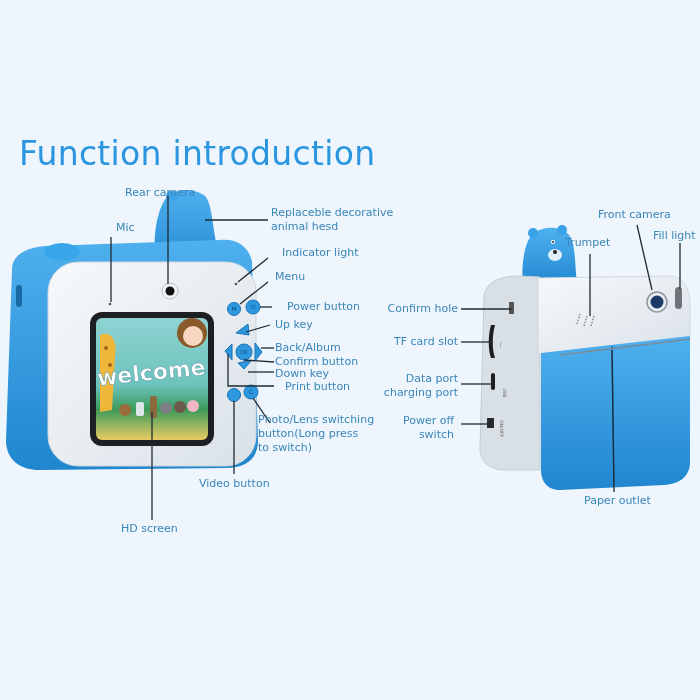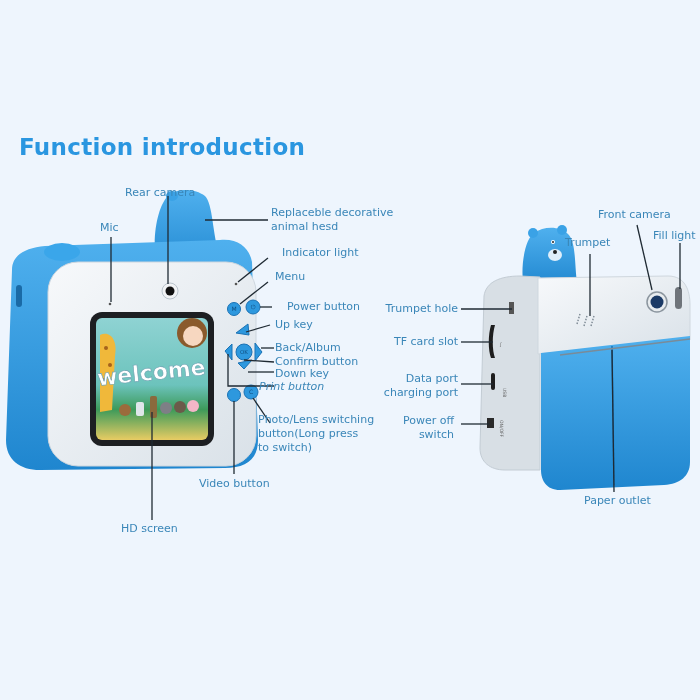--- a/index.html
+++ b/index.html
@@ -5,21 +5,21 @@
   * { box-sizing: border-box; margin: 0; padding: 0; }
   html, body { width: 700px; height: 700px; overflow: hidden; }
   body {
     background: #eef5fd;
     font-family: "Liberation Sans", sans-serif;
     position: relative;
   }
   .title {
     position: absolute; left: 19px; top: 134px;
     font-family: "DejaVu Sans", sans-serif;
-    font-weight: bold; font-size: 23px; color: #2a96e0;
+    font-weight: normal; font-size: 33px; color: #2a96e0;
     letter-spacing: 0.3px;
   }
   .label {
     position: absolute;
     font-family: "DejaVu Sans", sans-serif;
     font-size: 11px; color: #3a86b8; line-height: 14px;
     white-space: nowrap;
   }
   .label.r { text-align: right; }
 
@@ -185,45 +185,45 @@
   </g>
 
   <g font-family="DejaVu Sans, sans-serif" font-size="4.5" fill="#666">
     <text x="500" y="346">ʃ</text>
     <text x="503" y="388" transform="rotate(90 503 388)">USB</text>
     <text x="500" y="420" transform="rotate(90 500 420)">ON/OFF</text>
   </g>
 </svg>
 
 <div class="label" style="left:125px;top:186px;">Rear camera</div>
-<div class="label" style="left:100px;top:221px;text-align:center;">Mic</div>
+<div class="label" style="left:116px;top:221px;text-align:center;">Mic</div>
 <div class="label" style="left:271px;top:206px;">
   <div>Replaceble decorative</div>
   <div>animal hesd</div>
 </div>
 <div class="label" style="left:282px;top:246px;">Indicator light</div>
 <div class="label" style="left:275px;top:270px;">Menu</div>
 <div class="label" style="left:275px;top:300px;margin-left:12px;">Power button</div>
 <div class="label" style="left:275px;top:318px;">Up key</div>
 <div class="label" style="left:275px;top:341px;">Back/Album</div>
 <div class="label" style="left:275px;top:355px;">Confirm button</div>
 <div class="label" style="left:275px;top:367px;">Down key</div>
-<div class="label" style="left:259px;top:380px;font-style:italic;">Print button</div>
+<div class="label" style="left:285px;top:380px;">Print button</div>
 <div class="label" style="left:258px;top:413px;">
   <div>Photo/Lens switching</div>
   <div>button(Long press</div>
   <div>to switch)</div>
 </div>
 <div class="label" style="left:199px;top:477px;">Video button</div>
 <div class="label" style="left:121px;top:522px;">HD screen</div>
 
 <div class="label" style="left:598px;top:208px;">Front camera</div>
 <div class="label" style="left:653px;top:229px;">Fill light</div>
 <div class="label" style="left:565px;top:236px;">Trumpet</div>
-<div class="label r" style="left:384px;top:302px;width:74px;">Trumpet hole</div>
+<div class="label r" style="left:384px;top:302px;width:74px;">Confirm hole</div>
 <div class="label r" style="left:384px;top:335px;width:74px;">TF card slot</div>
 <div class="label r" style="left:370px;top:372px;width:88px;">
   <div>Data port</div>
   <div>charging port</div>
 </div>
 <div class="label r" style="left:384px;top:414px;width:70px;">
   <div>Power off</div>
   <div>switch</div>
 </div>
 <div class="label" style="left:584px;top:494px;">Paper outlet</div>

